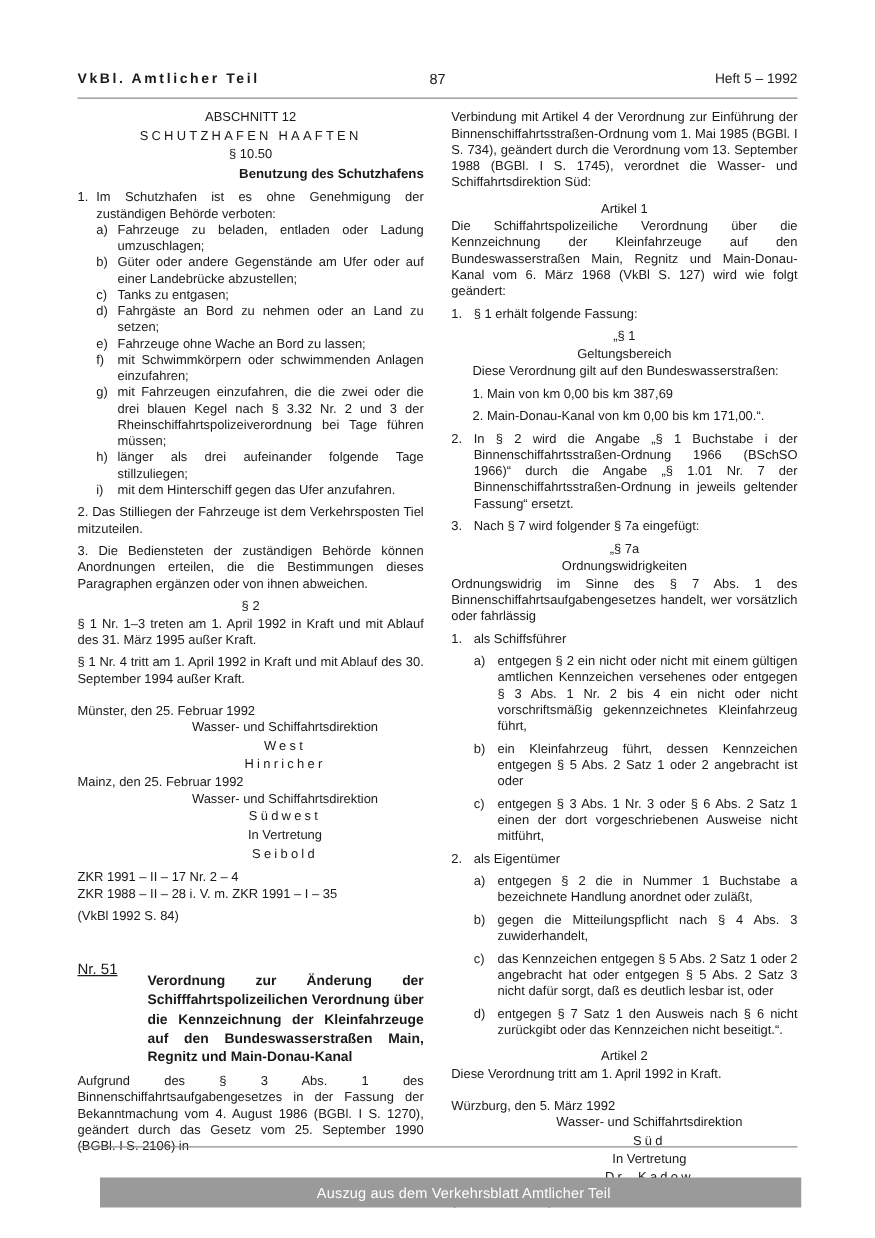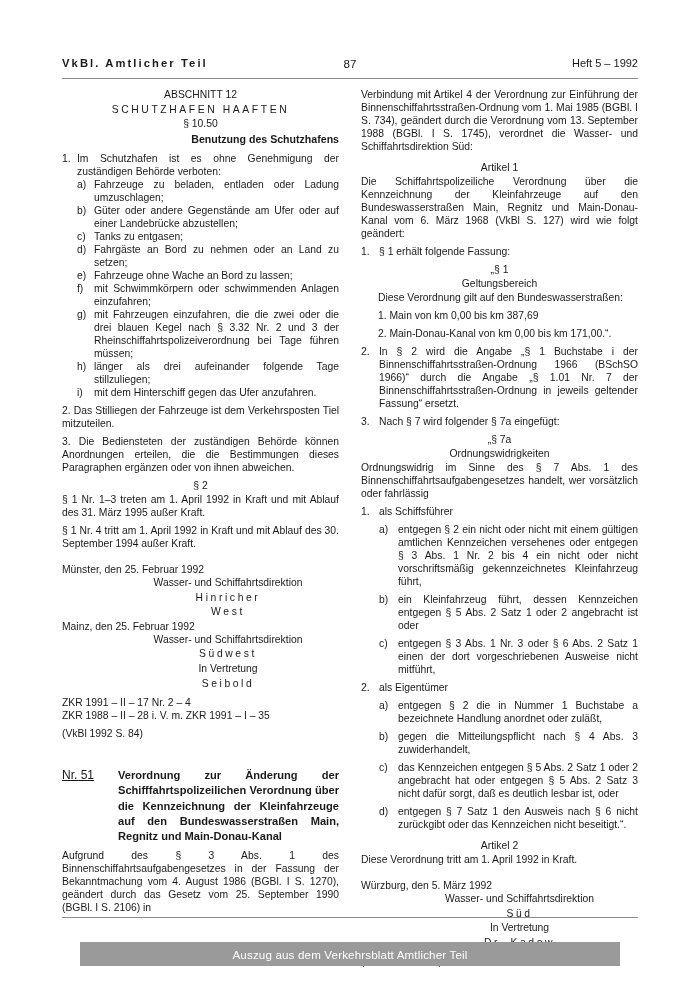--- a/index.html
+++ b/index.html
@@ -149,36 +149,38 @@
     font-size: 12px;
     line-height: 15.2px;
     text-decoration: underline;
   }
   .entry-title {
     flex: 1 1 auto;
     font-weight: 700;
     font-size: 11.1px;
     line-height: 15.2px;
     text-align: justify;
+    margin-top: 10px;
   }
 
   
   .footer-band {
     position: absolute;
     left: 80px;
     top: 942px;
     width: 540px;
     height: 24px;
     background: #9a9a9a;
     color: #ffffff;
     font-size: 11.6px;
     display: flex;
     align-items: center;
     justify-content: center;
     letter-spacing: 0.15px;
+    padding-left: 21px;
   }
 </style>
 </head>
 <body>
 
 <div class="page">
 
   <div class="runhead">
     <div class="runhead-left">VkBl. Amtlicher Teil</div>
     <div class="runhead-center">87</div>
@@ -248,22 +250,22 @@
       <h3 class="para-no">§ 2</h3>
 
       <p>§ 1 Nr. 1–3 treten am 1. April 1992 in Kraft und mit Ablauf des 31. März 1995 außer Kraft.</p>
       <div class="gap-sm"></div>
       <p>§ 1 Nr. 4 tritt am 1. April 1992 in Kraft und mit Ablauf des 30. September 1994 außer Kraft.</p>
 
       <div class="gap-lg"></div>
       <p>Münster, den 25. Februar 1992</p>
       <div class="sig-offset">
         <div>Wasser- und Schiffahrtsdirektion</div>
+        <div class="name">West</div>
         <div class="name">Hinricher</div>
-        <div class="name">West</div>
       </div>
 
       <p>Mainz, den 25. Februar 1992</p>
       <div class="sig-offset">
         <div>Wasser- und Schiffahrtsdirektion</div>
         <div class="name">Südwest</div>
         <div>In Vertretung</div>
         <div class="name">Seibold</div>
       </div>
 

